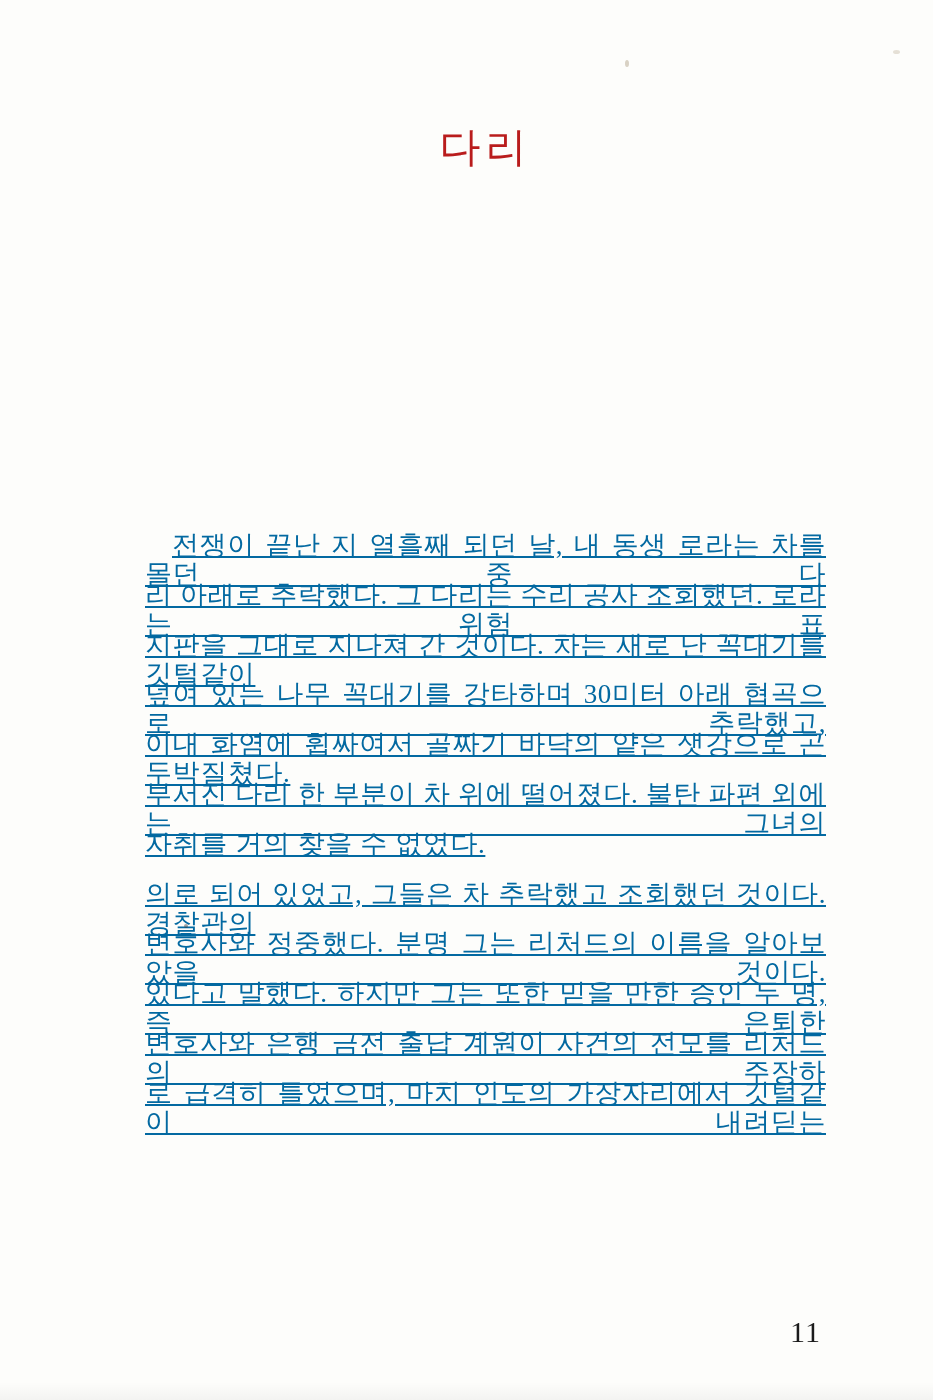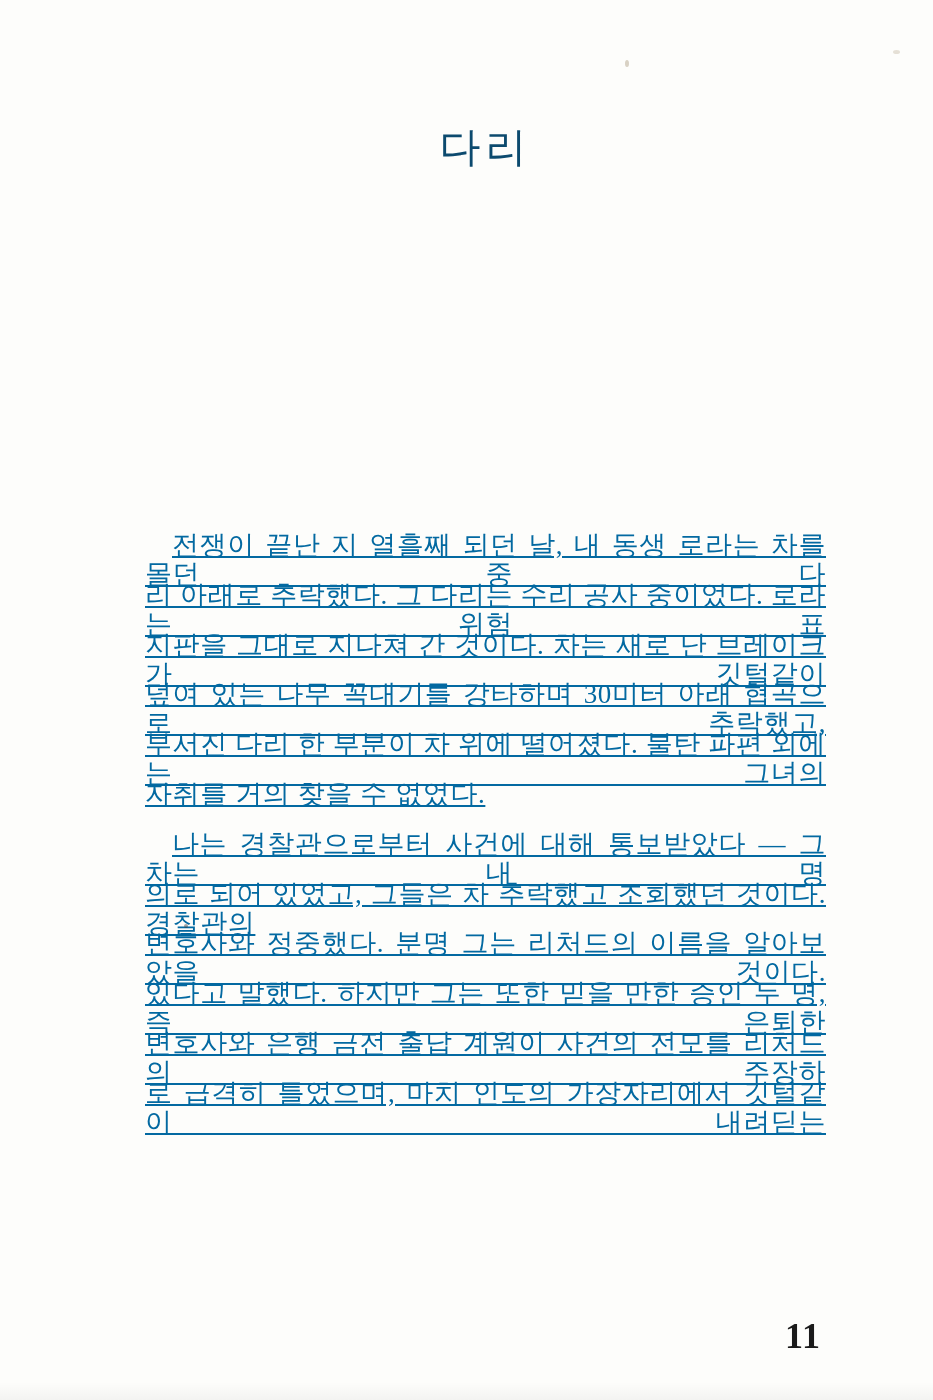--- a/index.html
+++ b/index.html
@@ -31,21 +31,21 @@
   }
   .chapter-title {
     position: absolute;
     left: 145px;
     top: 93px;
     width: 681px;
     text-align: center;
     font-size: 41px;
     font-weight: 400;
     letter-spacing: 5px;
-    color: #0c4a6e;
+    color: #b91c1c;
     white-space: nowrap;
   }
   .body-text {
     position: absolute;
     left: 145px;
     top: 531px;
     width: 681px;
     font-size: 27px;
     line-height: 29px;
     letter-spacing: 0.6px;
@@ -63,22 +63,22 @@
   }
   .text-line.para-end {
     text-align-last: left;
   }
   .page-number {
     position: absolute;
     left: 145px;
     top: 1315px;
     width: 676px;
     text-align: right;
-    font-size: 36px;
-    font-weight: 700;
+    font-size: 30px;
+    font-weight: 400;
     letter-spacing: 1px;
     color: #1b1b1b;
   }
   .scan-speck {
     position: absolute;
     border-radius: 50%;
     pointer-events: none;
   }
   .speck-1 {
     left: 625px; top: 60px;
@@ -100,32 +100,32 @@
 <body>
 
 <div class="book-page">
 
   <h1 class="chapter-title">다리</h1>
 
   <div class="body-text">
 
       <div class="text-line indent">전쟁이 끝난 지 열흘째 되던 날, 내 동생 로라는 차를 몰던 중 다</div>
 
-      <div class="text-line">리 아래로 추락했다. 그 다리는 수리 공사 중이었다. 로라는 위험 표</div>
+      <div class="text-line">리 아래로 추락했다. 그 다리는 수리 공사 조회했던. 로라는 위험 표</div>
 
-      <div class="text-line">지판을 그대로 지나쳐 간 것이다. 차는 새로 난 브레이크가 깃털같이</div>
+      <div class="text-line">지판을 그대로 지나쳐 간 것이다. 차는 새로 난 꼭대기를 깃털같이</div>
 
       <div class="text-line">덮여 있는 나무 꼭대기를 강타하며 30미터 아래 협곡으로 추락했고,</div>
 
+      <div class="text-line">이내 화염에 휩싸여서 골짜기 바닥의 얕은 샛강으로 곤두박질쳤다.</div>
 
       <div class="text-line">부서진 다리 한 부분이 차 위에 떨어졌다. 불탄 파편 외에는 그녀의</div>
 
       <div class="text-line para-end">자취를 거의 찾을 수 없었다.</div>
 
-      <div class="text-line indent">나는 경찰관으로부터 사건에 대해 통보받았다 — 그 차는 내 명</div>
 
       <div class="text-line">의로 되어 있었고, 그들은 차 추락했고 조회했던 것이다. 경찰관의</div>
 
       <div class="text-line">변호사와 정중했다. 분명 그는 리처드의 이름을 알아보았을 것이다.</div>
 
 
       <div class="text-line">있다고 말했다. 하지만 그는 또한 믿을 만한 증인 두 명, 즉 은퇴한</div>
 
       <div class="text-line">변호사와 은행 금전 출납 계원이 사건의 전모를 리처드의 주장하</div>
 

